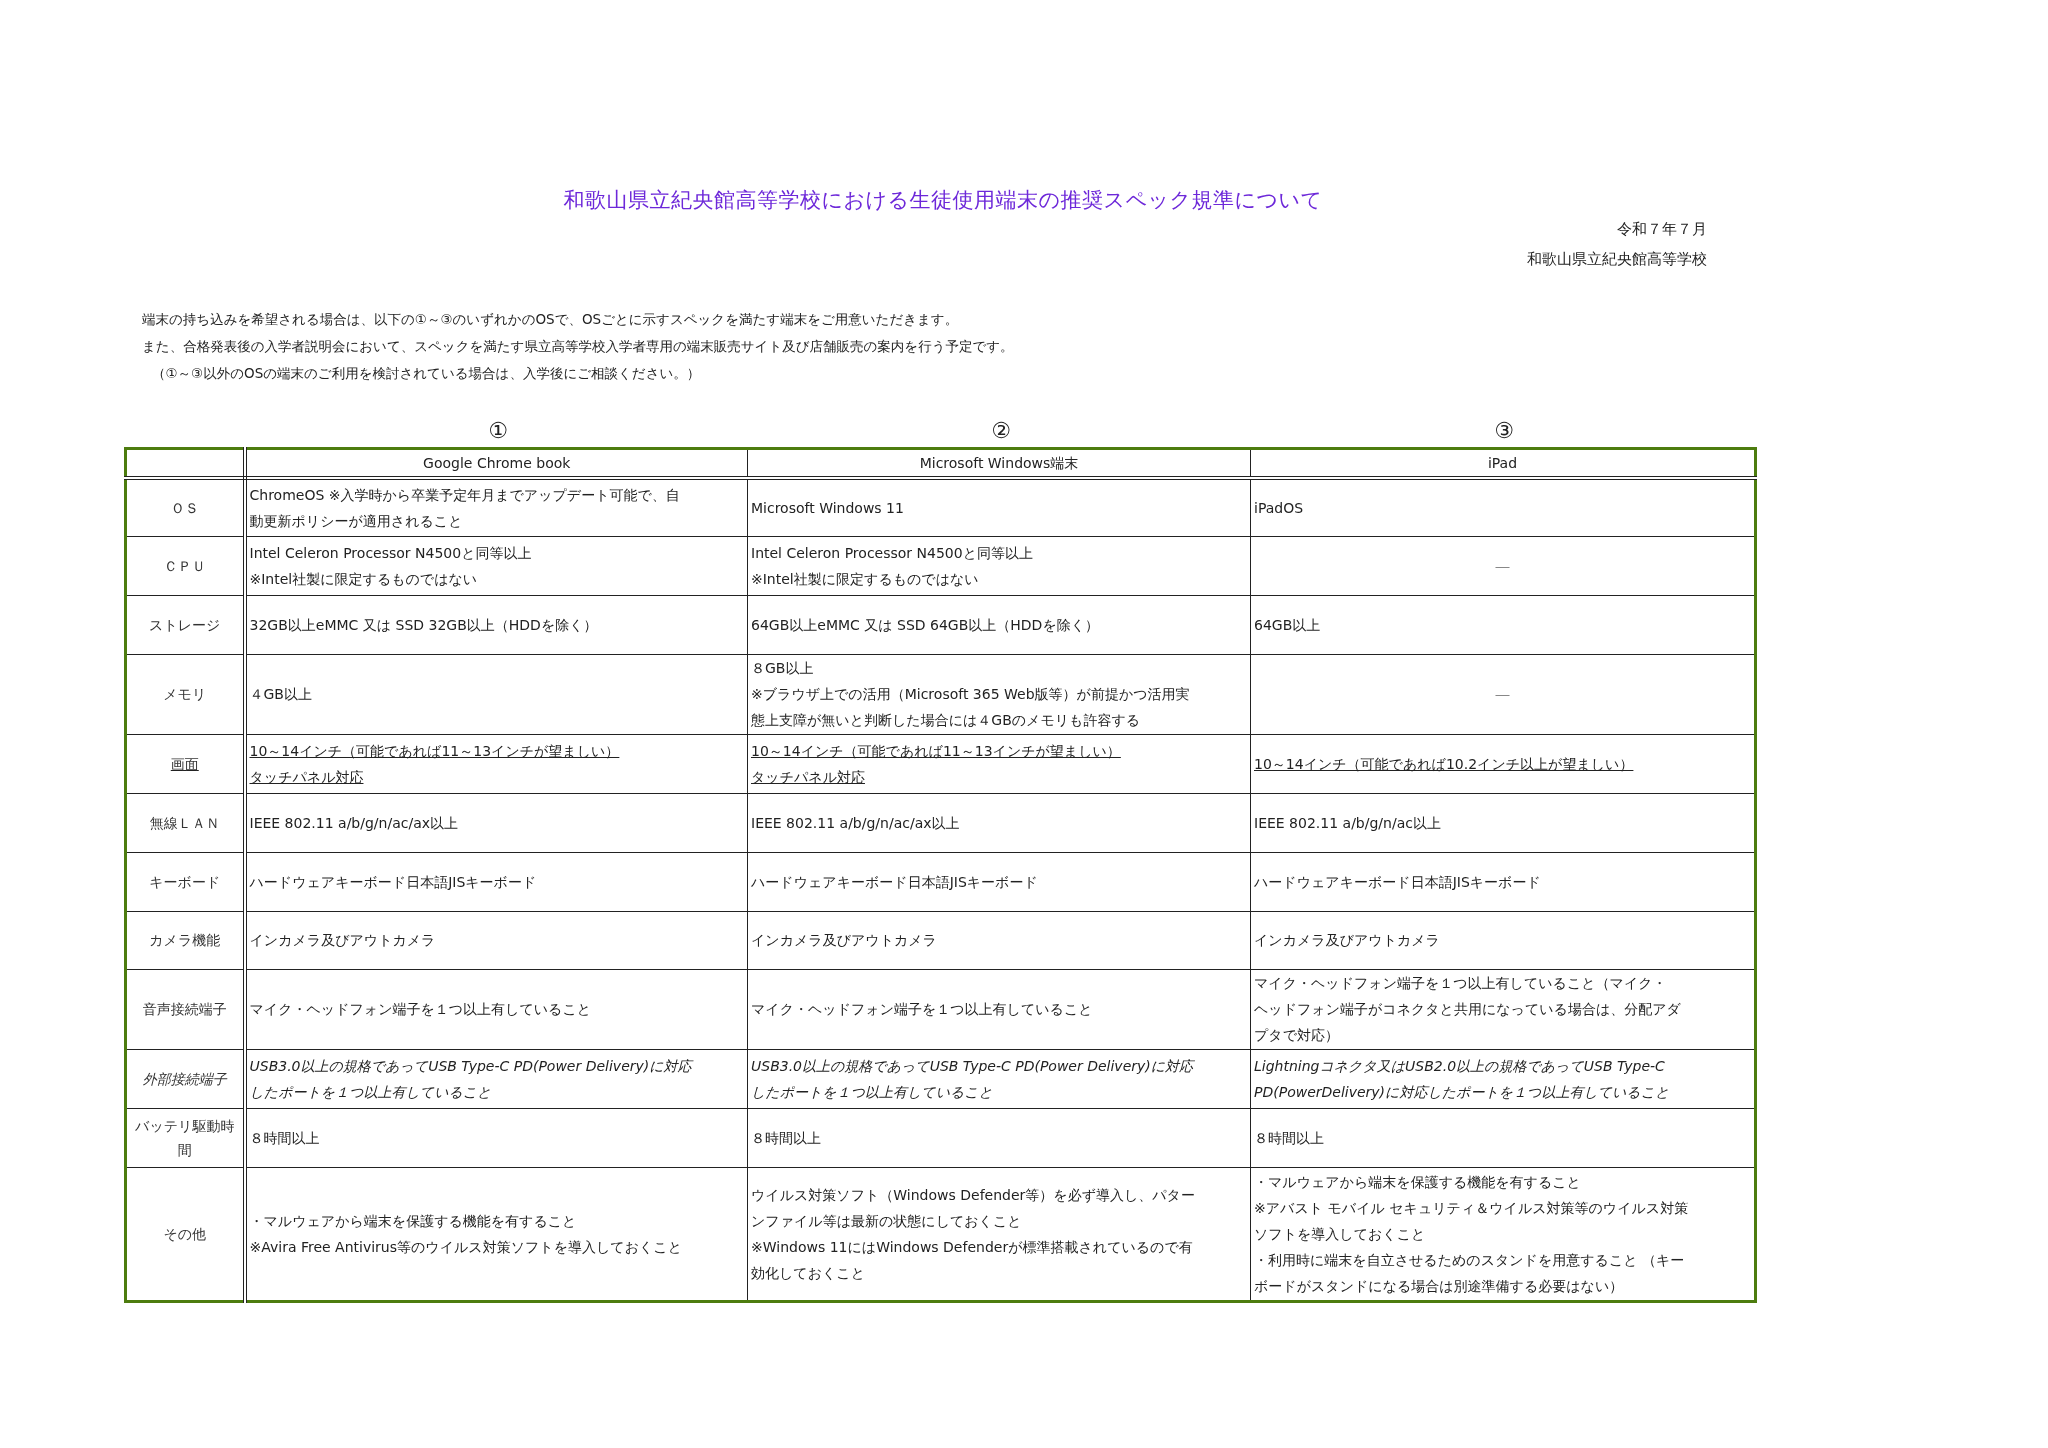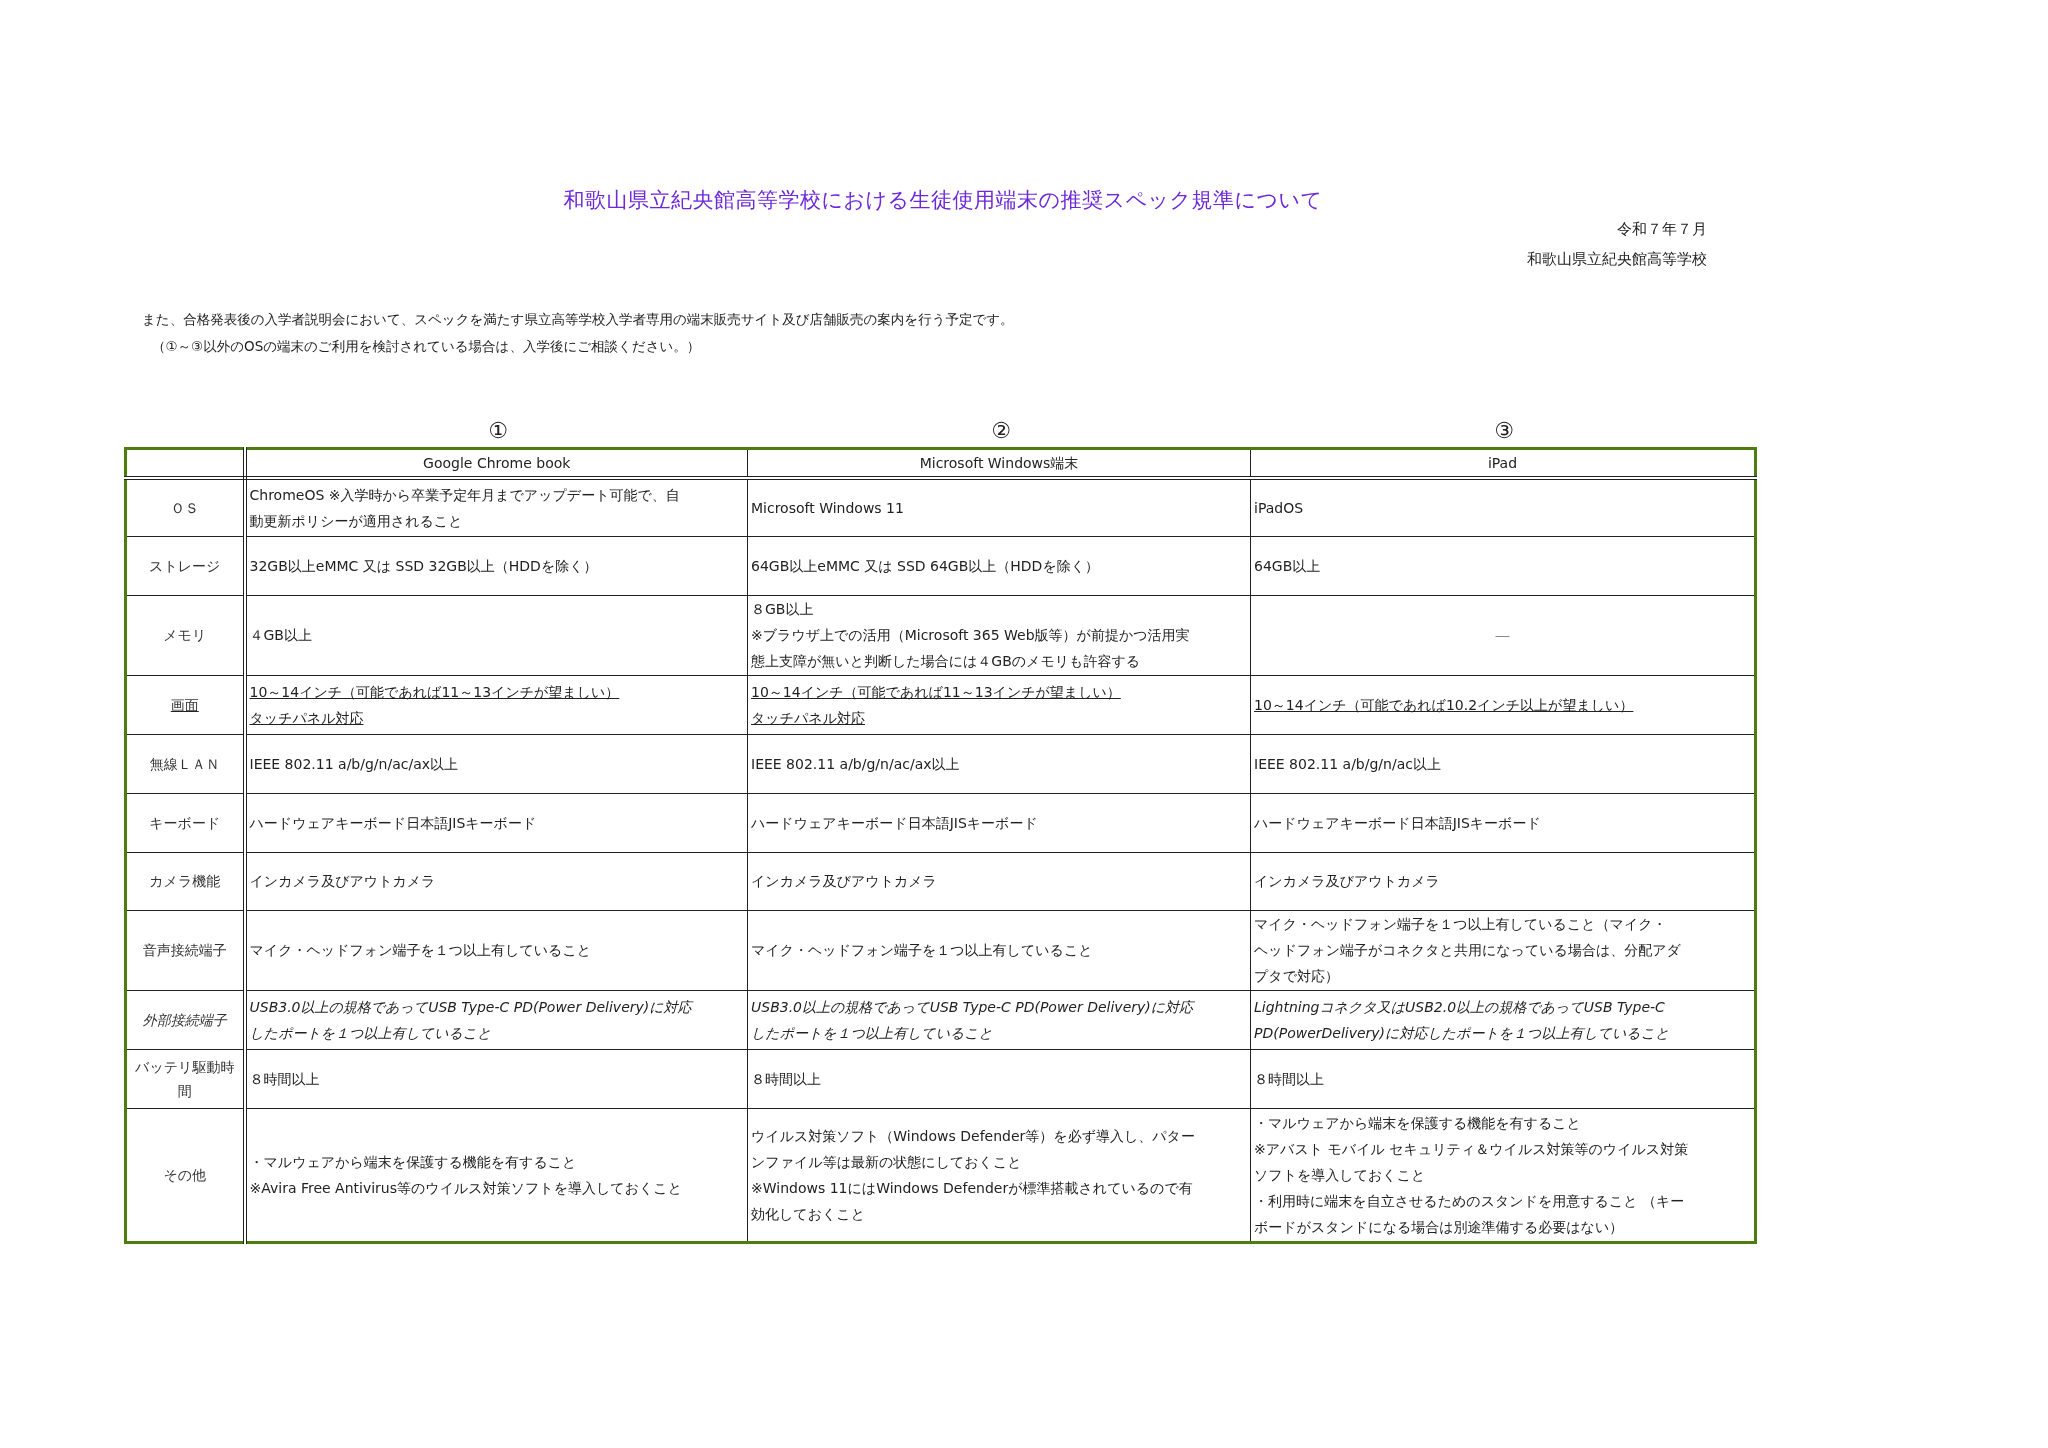--- a/index.html
+++ b/index.html
@@ -48,20 +48,21 @@
   .line { display: block; }
 </style>
 </head>
 <body>
 
 <div class="title">和歌山県立紀央館高等学校における生徒使用端末の推奨スペック規準について</div>
 <div class="date">令和７年７月</div>
 <div class="org">和歌山県立紀央館高等学校</div>
 
 <div class="intro">
+  <div>端末の持ち込みを希望される場合は、以下の①～③のいずれかのOSで、OSごとに示すスペックを満たす端末をご用意いただきます。</div>
   <div>また、合格発表後の入学者説明会において、スペックを満たす県立高等学校入学者専用の端末販売サイト及び店舗販売の案内を行う予定です。</div>
   <div class="ln3">（①～③以外のOSの端末のご利用を検討されている場合は、入学後にご相談ください。）</div>
 </div>
 
 <div class="colnum" style="left:468px;">①</div>
 <div class="colnum" style="left:971px;">②</div>
 <div class="colnum" style="left:1474px;">③</div>
 
 <table class="spec">
   <colgroup>
@@ -86,20 +87,34 @@
           <span class="line">動更新ポリシーが適用されること</span>
         </td>
         <td>
           <span class="line">Microsoft  Windows 11</span>
         </td>
         <td>
           <span class="line">iPadOS</span>
         </td>
       </tr>
       <tr style="height: 59px;">
+        <td class="label">ＣＰＵ</td>
+        <td>
+          <span class="line">Intel Celeron Processor N4500と同等以上</span>
+          <span class="line">※Intel社製に限定するものではない</span>
+        </td>
+        <td>
+          <span class="line">Intel Celeron Processor N4500と同等以上</span>
+          <span class="line">※Intel社製に限定するものではない</span>
+        </td>
+        <td class="dash">
+          <span class="line">―</span>
+        </td>
+      </tr>
+      <tr style="height: 59px;">
         <td class="label">ストレージ</td>
         <td>
           <span class="line">32GB以上eMMC 又は SSD 32GB以上（HDDを除く）</span>
         </td>
         <td>
           <span class="line">64GB以上eMMC 又は SSD 64GB以上（HDDを除く）</span>
         </td>
         <td>
           <span class="line">64GB以上</span>
         </td>

